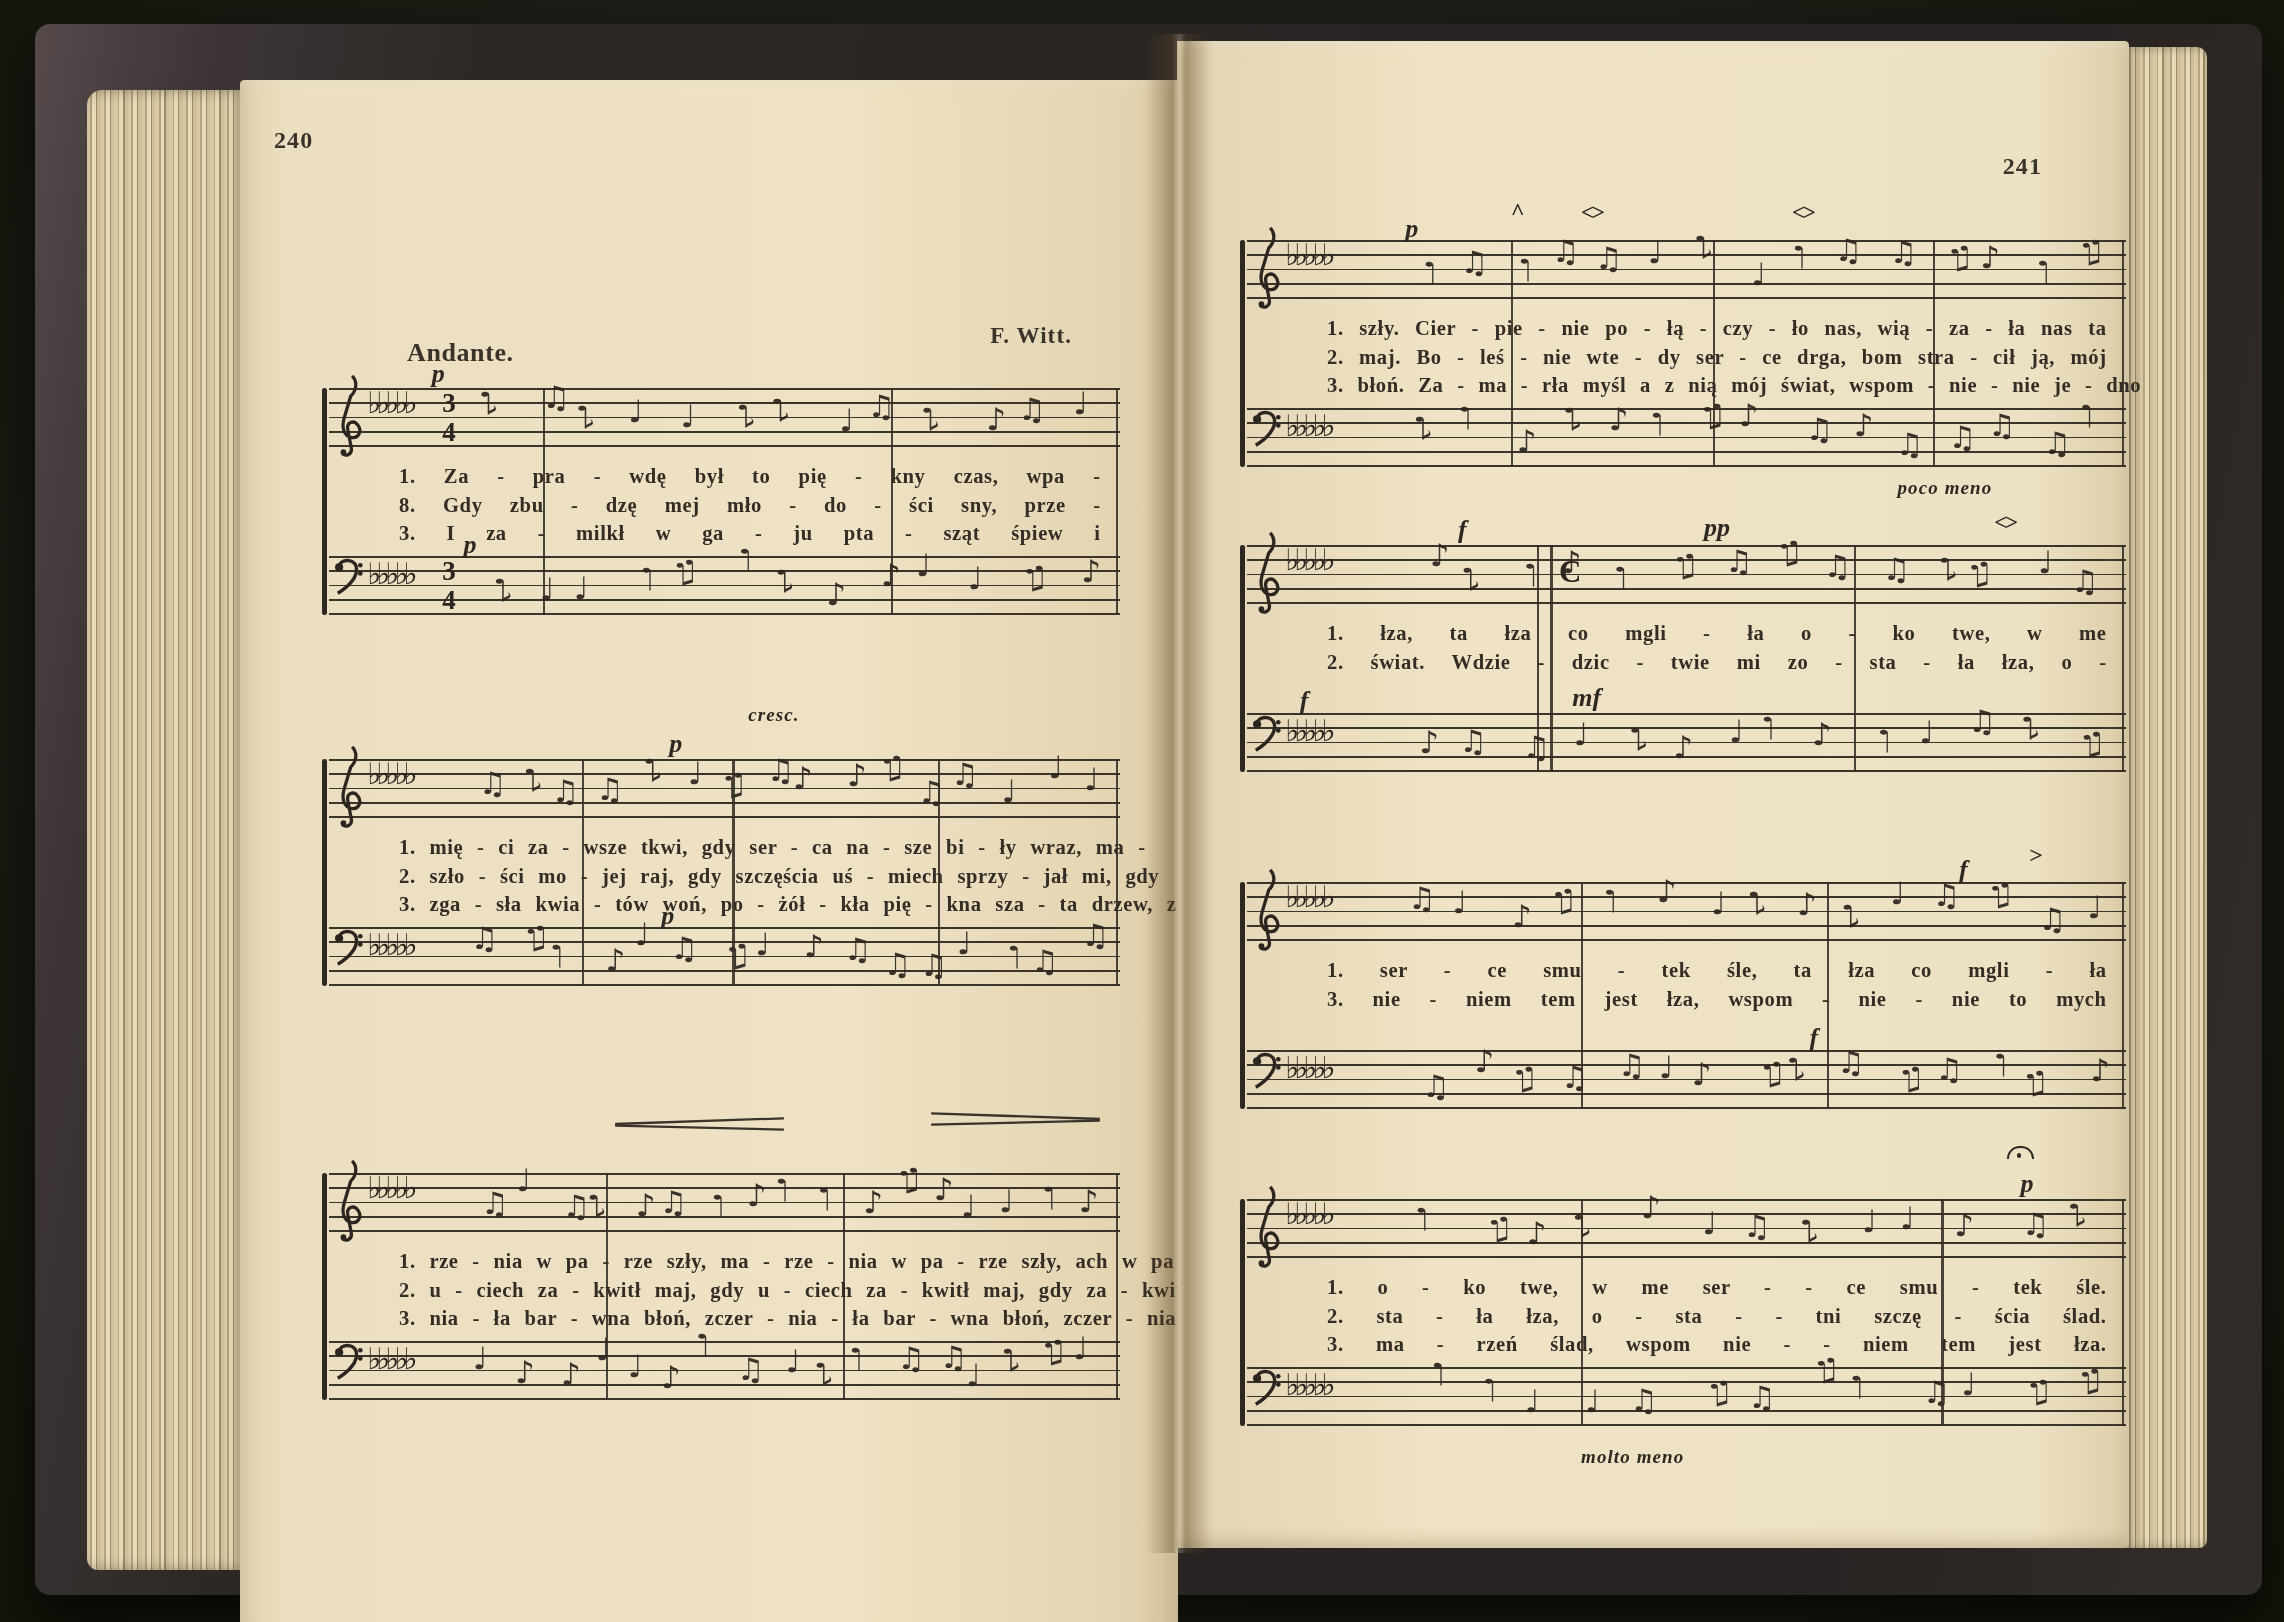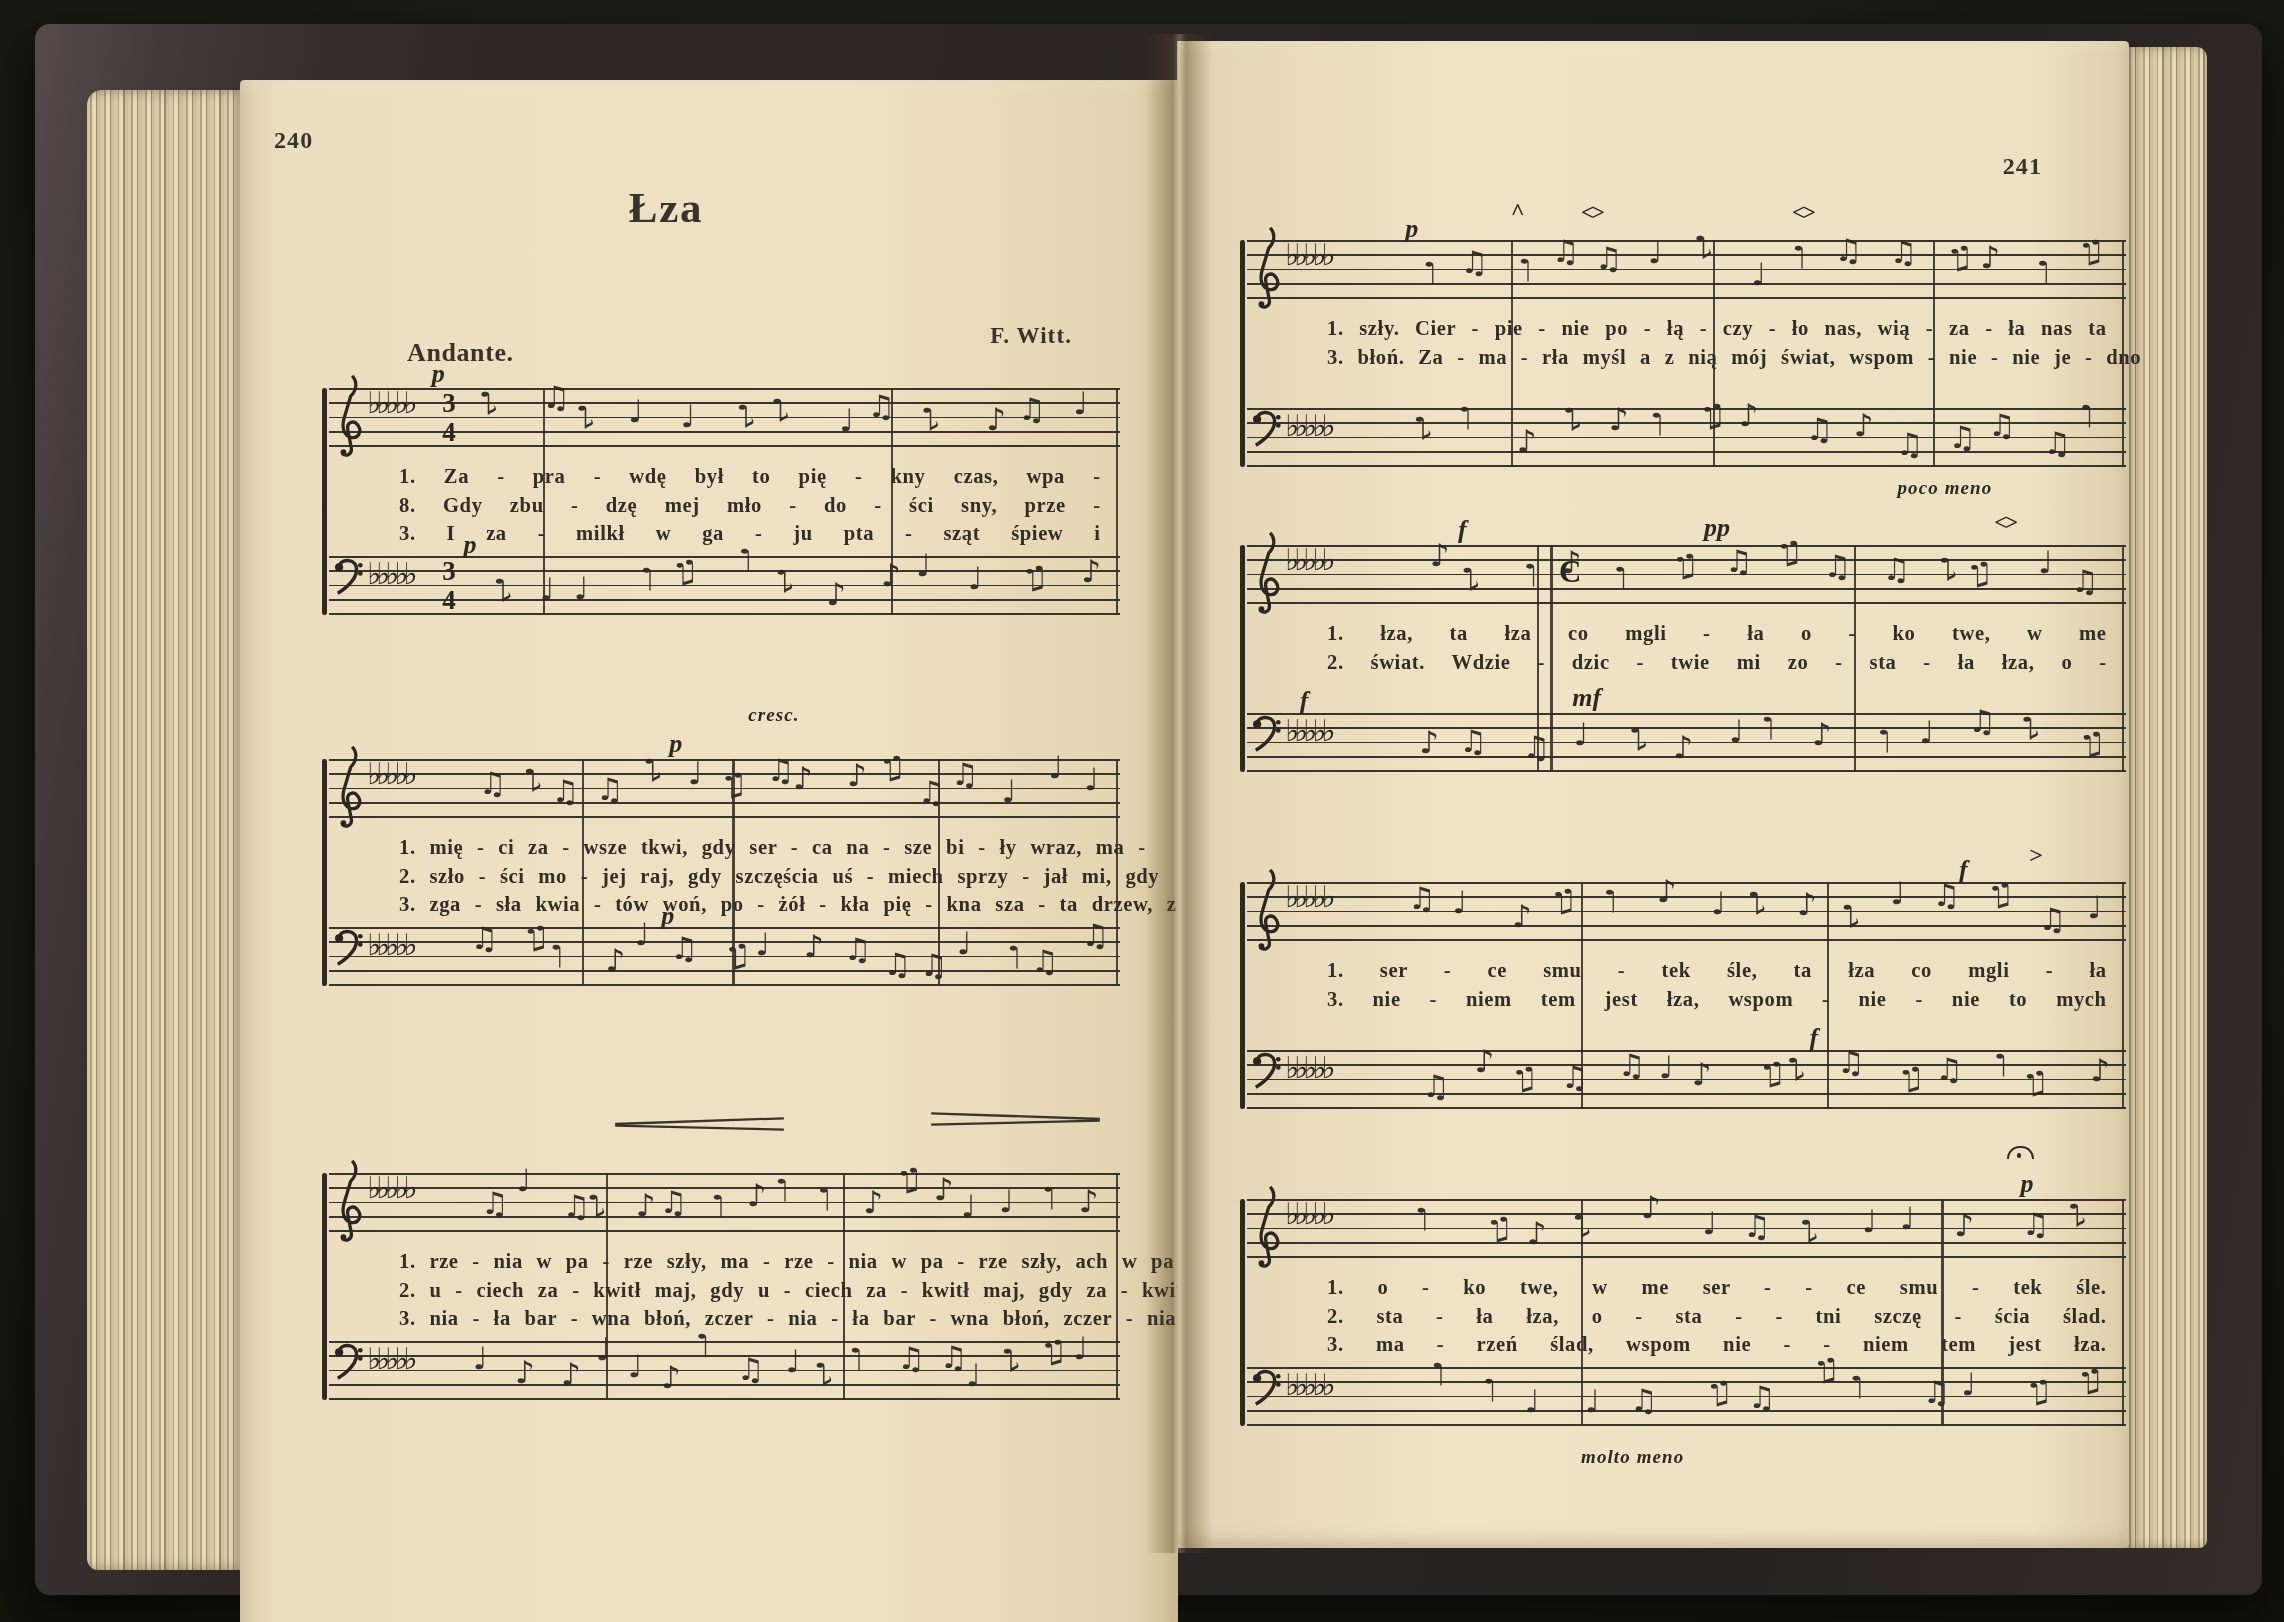--- a/index.html
+++ b/index.html
@@ -58,21 +58,20 @@
 </head>
 <body>
 
 <div class="scene">
   <div class="cover"></div>
   <div class="edges edges-left"></div>
   <div class="edges edges-right"></div>
 
   <div class="page page-left">
     <div class="pagenum" style="left:34px;top:47px">240</div>
-    <div class="title" style="left:0;right:86px;top:103px">Łza</div>
     <div class="composer" style="right:106px;top:243px">F. Witt.</div>
     <div class="tempo" style="left:167px;top:258px">Andante.</div>
 
     <div class="system" style="left:89px;top:308px;width:791px">
       <div class="sysbar"></div>
       <div class="staff" style="top:0">
         <div class="lines"></div>
         <svg class="clef treble-svg" viewBox="0 0 40 120">
           <path d="M25 4 C33 12 31 24 23 32 L14 62 C10 76 14 87 24 89 C34 91 39 80 33 72 C27 64 17 68 19 78 L24 104 C25 112 17 116 11 111" stroke="#2c2620" stroke-width="4.5" fill="none"></path>
           <circle cx="13" cy="109" r="4" fill="#2c2620"></circle>
@@ -315,20 +314,21 @@
             <span class="note-icon" style="left: 66.8139%; top: -7.6px;">♫</span>
             <span class="note-icon" style="left: 73.0649%; top: -5.9px;">♫</span>
             <span class="note-icon" style="left: 79.4656%; top: 5px; transform: scaleY(-1) translateY(3.4px);">♫</span>
             <span class="note-icon" style="left: 83.432%; top: -1.4px;">♪</span>
             <span class="note-icon" style="left: 89.8286%; top: 16.5px; transform: scaleY(-1) translateY(3.4px);">♩</span>
             <span class="note-icon" style="left: 94.4275%; top: -1.4px; transform: scaleY(-1) translateY(3.4px);">♫</span>
           </div>
       </div>
       <div class="lyrics">
         <div class="verse">1. szły. Cier - pie - nie po - łą - czy - ło nas, wią - za - ła nas ta</div>
+        <div class="verse">2. maj. Bo - leś - nie wte - dy ser - ce drga, bom stra - cił ją, mój</div>
         <div class="verse">3. błoń. Za - ma - rła myśl a z nią mój świat, wspom - nie - nie je - dno</div>
       </div>
       <div class="staff" style="top:168px">
         <div class="lines"></div>
         <svg class="clef bass-svg" viewBox="0 0 44 60">
           <circle cx="9" cy="15" r="6" fill="#2c2620"></circle>
           <path d="M9 15 C9 3 30 1 34 14 C38 29 21 45 7 53" stroke="#2c2620" stroke-width="5" fill="none"></path>
           <circle cx="40" cy="12" r="3.4" fill="#2c2620"></circle>
             <circle cx="40" cy="24" r="3.4" fill="#2c2620"></circle>
         </svg>

